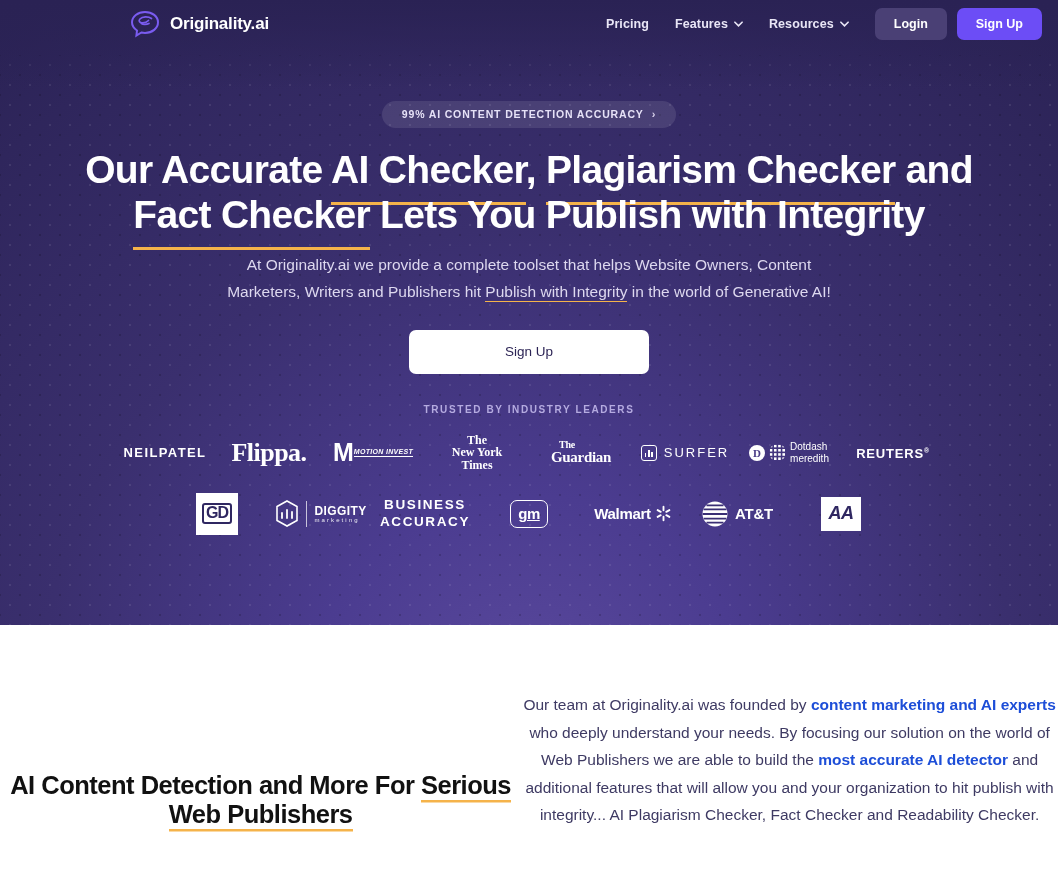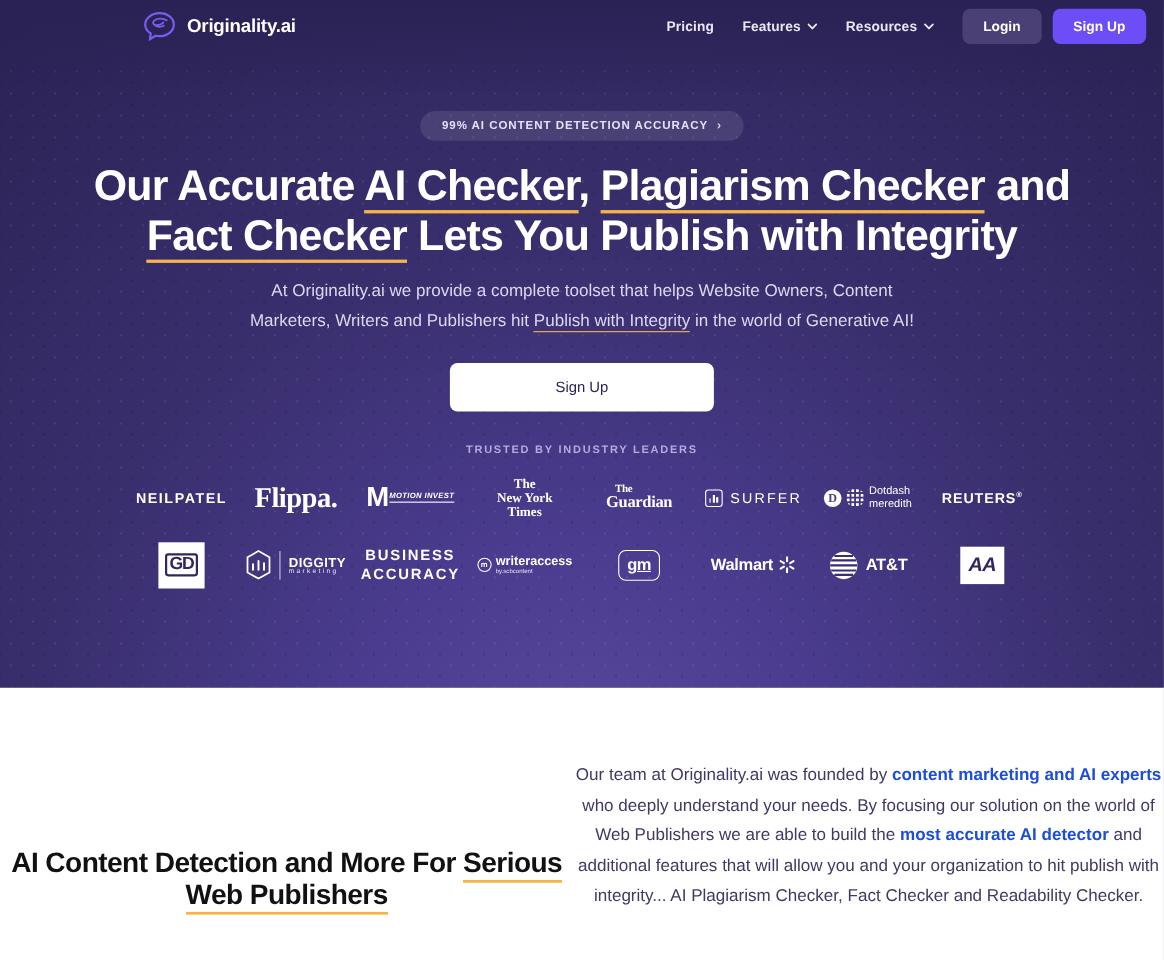--- a/index.html
+++ b/index.html
@@ -95,21 +95,21 @@
     line-height:1.16;
     font-weight:bold;
     letter-spacing:-.7px;
     padding:0 60px;
   }
   .ul-y{
     background-image:linear-gradient(#f5b34a,#f5b34a);
     background-repeat:no-repeat;
     background-size:100% 3px;
     background-position:0 100%;
-    padding-bottom:3px;
+    padding-bottom:14px;
   }
 
   
   .sub{
     margin:15px auto 8px;
     width:640px;
     text-align:center;
     color:#ddd8ef;
     font-size:15.5px;
     line-height:1.72;
@@ -382,29 +382,20 @@
         </span>
       </div>
 
       <div class="logo-cell">
         <span class="lg-bi">
           <span>BUSINESS</span><br>
           <span>ACCURACY</span>
         </span>
       </div>
 
-      <div class="logo-cell">
-        <span class="lg-wa">
-          <span class="mark">m</span>
-          <span class="t">
-            <b>writeraccess</b>
-            <i>by.scbcontent</i>
-          </span>
-        </span>
-      </div>
 
       <div class="logo-cell">
         <span class="lg-gm">
             <span>gm</span>
           </span>
       </div>
 
       <div class="logo-cell">
         <span class="lg-walmart">
           <span class="t">Walmart</span>

